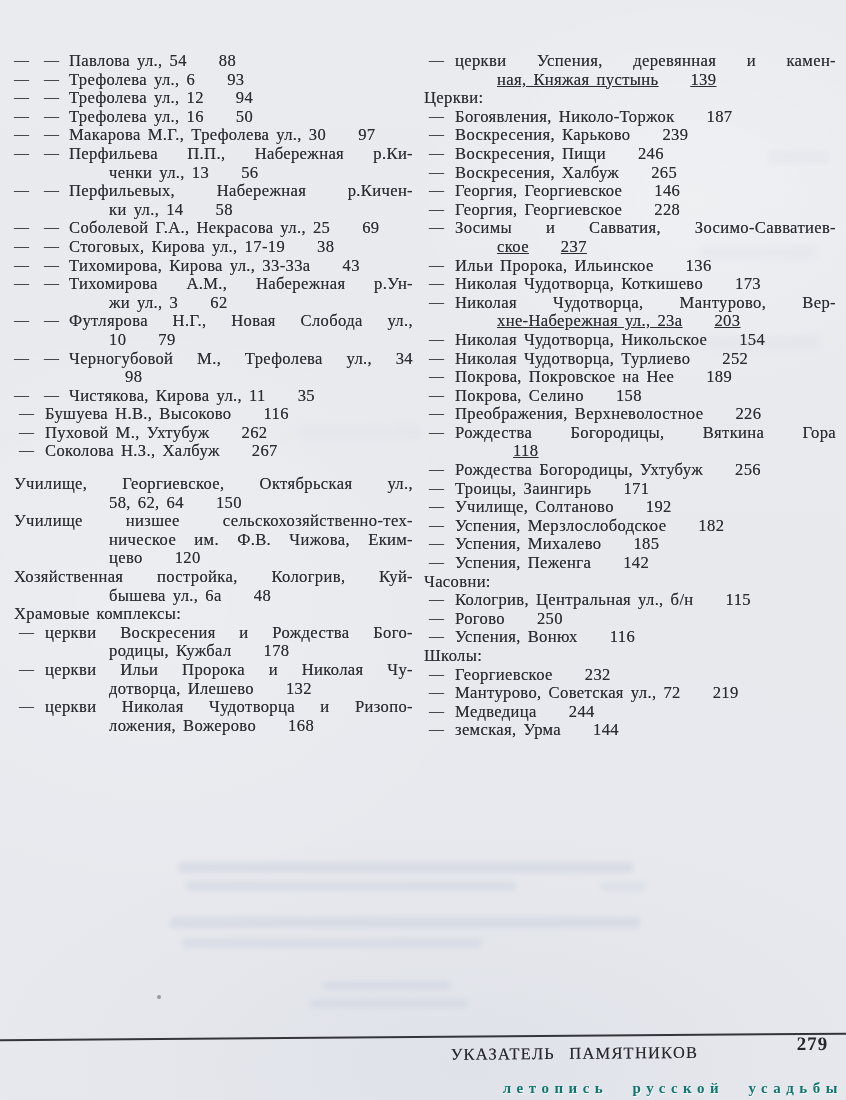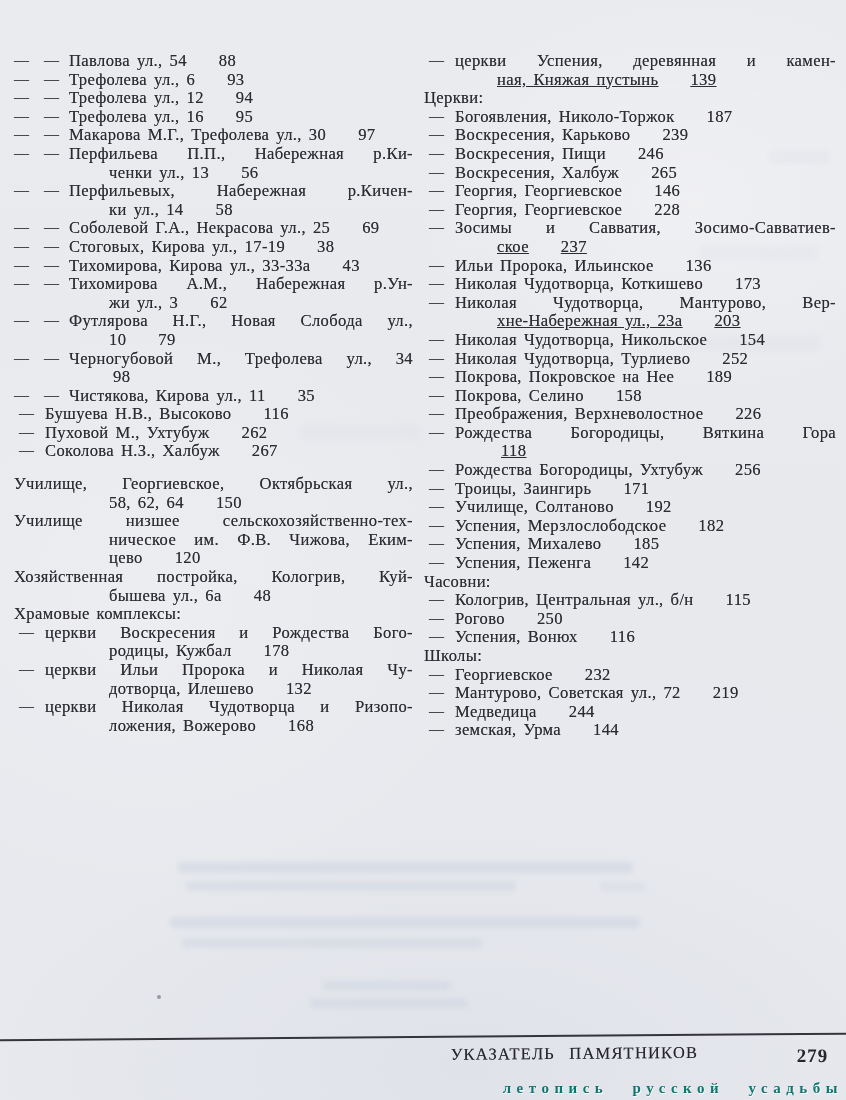--- a/index.html
+++ b/index.html
@@ -31,30 +31,30 @@
   .lvl2 .line.first{padding-left:55px;}
   .lvl1 .line.first{padding-left:31px;}
   .lvl0 .line.first{padding-left:0;}
   .col-left .line.cont{padding-left:95px;}
   .col-right .line.cont{padding-left:73px;text-decoration:underline;}
   .dash{position:absolute;top:-1px;font-size:15px;letter-spacing:0;}
   .lvl2 .dash.d1{left:0;}
   .lvl2 .dash.d2{left:30px;}
   .lvl1 .dash.d1{left:5px;}
   .pg{margin-left:32px;}
-  .pg.alone{margin-left:4px;}
+  .pg.alone{margin-left:16px;}
   .footer{position:absolute;left:0;top:1028px;width:846px;transform:rotate(-.45deg);transform-origin:50% 50%;}
   .footer-rule{position:absolute;left:-4px;top:8px;width:856px;height:2px;background:#34343b;}
   .footer-title{
     position:absolute;right:148px;top:17px;
     font-size:16.5px;color:#26262c;letter-spacing:1.2px;word-spacing:9px;
     text-shadow:0 0 .4px rgba(38,38,44,.5);
   }
   .footer-page{
-    position:absolute;right:18px;top:20px;
+    position:absolute;right:18px;top:8px;
     font-size:19px;font-weight:bold;color:#26262c;letter-spacing:1px;
   }
   .watermark{
     position:absolute;right:3px;top:1080px;
     font-size:15px;font-weight:bold;color:#0f766e;
     letter-spacing:5.5px;word-spacing:15px;
     text-shadow:.6px .6px 0 rgba(255,255,255,.85);
     filter:blur(.3px);white-space:nowrap;
   }
   .bleed{
@@ -87,21 +87,21 @@
     <div class="entry lvl2">
       <div class="line first last"><span class="dash d1">—</span><span class="dash d2">—</span><span class="txt">Павлова ул., 54</span><span class="pg">88</span></div>
     </div>
     <div class="entry lvl2">
       <div class="line first last"><span class="dash d1">—</span><span class="dash d2">—</span><span class="txt">Трефолева ул., 6</span><span class="pg">93</span></div>
     </div>
     <div class="entry lvl2">
       <div class="line first last"><span class="dash d1">—</span><span class="dash d2">—</span><span class="txt">Трефолева ул., 12</span><span class="pg">94</span></div>
     </div>
     <div class="entry lvl2">
-      <div class="line first last"><span class="dash d1">—</span><span class="dash d2">—</span><span class="txt">Трефолева ул., 16</span><span class="pg">95</span></div>
+      <div class="line first last"><span class="dash d1">—</span><span class="dash d2">—</span><span class="txt">Трефолева ул., 16</span><span class="pg">50</span></div>
     </div>
     <div class="entry lvl2">
       <div class="line first last"><span class="dash d1">—</span><span class="dash d2">—</span><span class="txt">Макарова М.Г., Трефолева ул., 30</span><span class="pg">97</span></div>
     </div>
     <div class="entry lvl2">
       <div class="line first force"><span class="dash d1">—</span><span class="dash d2">—</span><span class="txt">Перфильева П.П., Набережная р.Ки-</span></div>
       <div class="line cont last"><span class="txt">ченки ул., 13</span><span class="pg">56</span></div>
     </div>
     <div class="entry lvl2">
       <div class="line first force"><span class="dash d1">—</span><span class="dash d2">—</span><span class="txt">Перфильевых, Набережная р.Кичен-</span></div>

